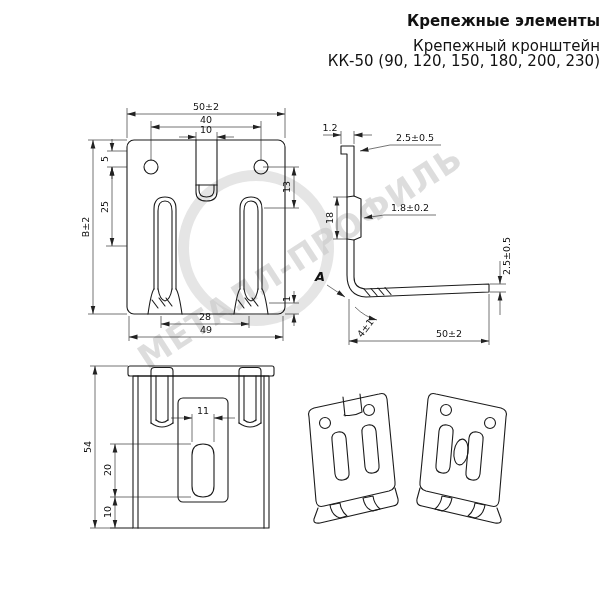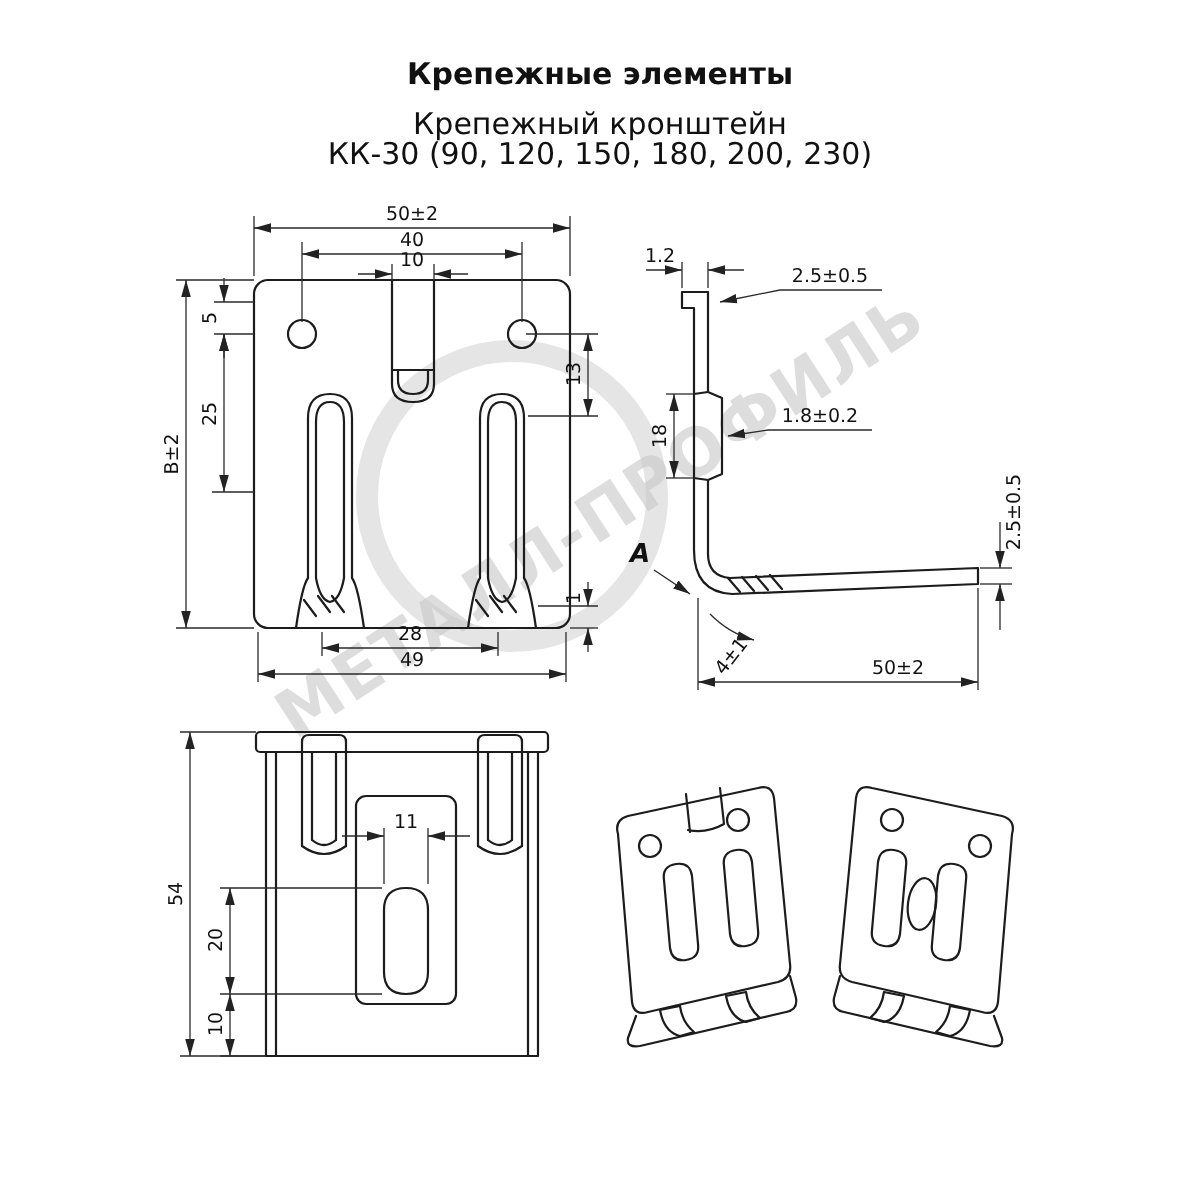--- a/index.html
+++ b/index.html
@@ -1,39 +1,39 @@
 <!DOCTYPE html>
 <html><head>
 <meta charset="utf-8">
 <style>
   * { margin:0; padding:0; box-sizing:border-box; }
   html,body { width:600px; height:600px; }
   body { background:#fff; font-family:"DejaVu Sans",sans-serif; position:relative; overflow:hidden; }
-  .hdr { position:absolute; top:28px; left:0; width:600px; text-align:center; color:#111; }
+  .hdr { position:absolute; top:12px; left:0; width:600px; text-align:right; color:#111; }
   .title { font-size:15px; font-weight:bold; margin-bottom:9px; }
   .sub { font-size:15px; line-height:15px; }
   .watermark { position:absolute; left:90px; top:238px; width:420px; text-align:center;
     font-size:33px; font-weight:bold; letter-spacing:1px; color:#c8c8c8; opacity:.6;
     transform:rotate(-33deg); white-space:nowrap; }
   .wm-circle { position:absolute; left:178px; top:170px; width:156px; height:156px;
     border:11px solid #cbcbcb; opacity:.5; border-radius:50%; }
   svg { position:absolute; left:0; top:0; }
   .out path, .out rect, .out circle, .out line, .out ellipse
     { stroke:#1c1c1c; stroke-width:1.1; fill:none; stroke-linejoin:round; stroke-linecap:round; }
   .thin line, .thin path { stroke:#2a2a2a; stroke-width:.65; fill:none; }
   svg text { fill:#111; font-size:9.5px; font-family:"DejaVu Sans",sans-serif; text-anchor:middle; }
   svg text.big { font-size:13px; font-weight:bold; font-style:italic; }
 </style>
 </head>
 <body>
 
 <div class="hdr">
   <div class="title">Крепежные элементы</div>
   <div class="sub">Крепежный кронштейн</div>
-  <div class="sub">КК-30 (90, 120, 150, 180, 200, 230)</div>
+  <div class="sub">КК-50 (90, 120, 150, 180, 200, 230)</div>
 </div>
 
 <div class="wm-circle"></div>
 <div class="watermark">МЕТАЛЛ-ПРОФИЛЬ</div>
 
 <svg width="600" height="600" viewBox="0 0 600 600">
   <defs>
     <marker id="ar" markerWidth="10" markerHeight="8" refX="8.5" refY="3" orient="auto-start-reverse" markerUnits="userSpaceOnUse">
       <path d="M0,0.6 L8.5,3 L0,5.4 Z" fill="#222"></path>
     </marker>

